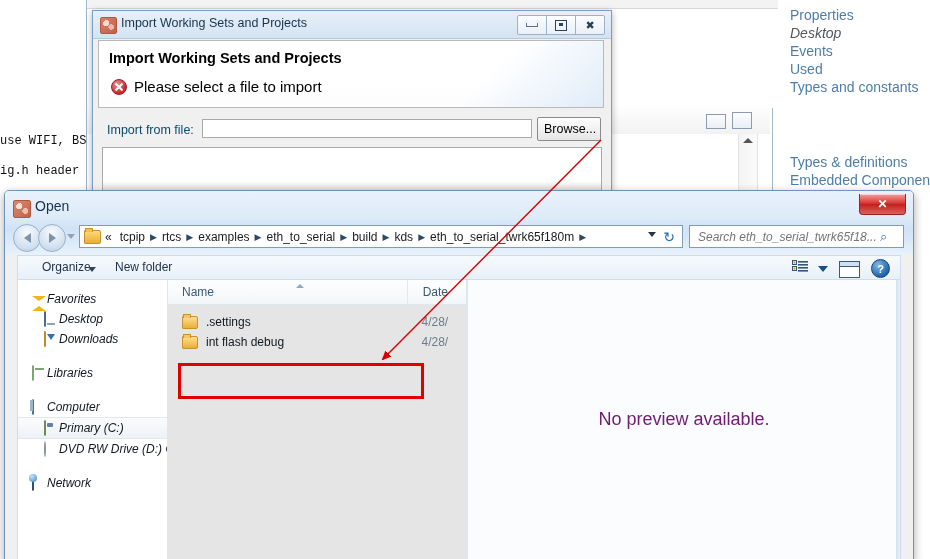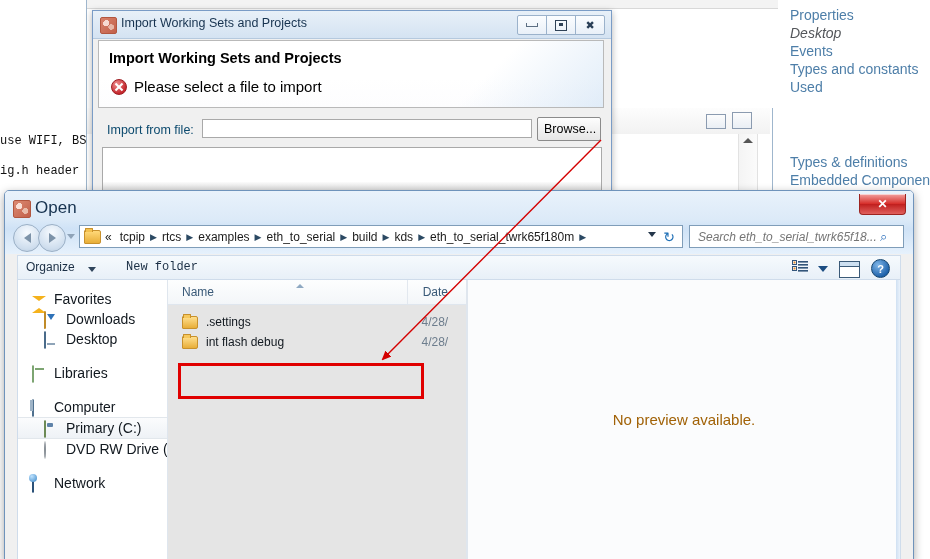--- a/index.html
+++ b/index.html
@@ -161,21 +161,21 @@
   }
   #open-title-icon{
     position:absolute;left:8px;top:9px;width:16px;height:16px;border-radius:2px;
     background:
       radial-gradient(circle at 33% 33%, #f9ded5 0 20%, transparent 21%),
       radial-gradient(circle at 70% 62%, #e9bcab 0 19%, transparent 20%),
       linear-gradient(135deg,#dc8a72,#c2604a);
     border:1px solid #b2563f;
   }
   #open-title-text{
-    position:absolute;left:30px;top:7px;font-size:17px;color:#16324f;
+    position:absolute;left:30px;top:7px;font-size:14px;color:#16324f;
   }
   #open-close-btn{
     position:absolute;right:7px;top:3px;width:45px;height:20px;border-radius:0 0 4px 4px;
     background:linear-gradient(#f3a2a0,#d7302c 48%,#c1201f 52%,#e0605d);
     border:1px solid #9d2420;border-top:none;
     display:flex;align-items:center;justify-content:center;
     color:#fff;font-size:12px;font-weight:bold;cursor:pointer;
     box-shadow:inset 0 1px 0 rgba(255,255,255,.55);
   }
 
@@ -236,26 +236,26 @@
     background:transparent;
   }
   #search-icon{margin-left:2px;color:#2a6ebb;font-size:13px;}
 
   
   #open-cmdbar{
     position:absolute;left:12px;top:64px;width:884px;height:24px;
     background:linear-gradient(#f6fafd,#e8f0f8);
     border:1px solid #cfdceb;border-bottom:none;box-sizing:border-box;
   }
-  #cmd-organize{position:absolute;left:8px;top:4px;font-size:12px;color:#1b2f45;cursor:pointer;}
+  #cmd-organize{position:absolute;left:24px;top:4px;font-size:12px;color:#1b2f45;cursor:pointer;}
   #cmd-organize-caret{
     position:absolute;left:70px;top:11px;width:0;height:0;
     border-left:4px solid transparent;border-right:4px solid transparent;border-top:5px solid #30455c;
   }
-  #cmd-newfolder{position:absolute;left:108px;top:4px;font-size:12px;color:#1b2f45;cursor:pointer;font-family:Liberation Mono, monospace;}
+  #cmd-newfolder{position:absolute;left:97px;top:4px;font-size:12px;color:#1b2f45;cursor:pointer;}
   #cmd-viewicon{position:absolute;right:92px;top:4px;width:16px;height:15px;cursor:pointer;}
   #cmd-viewcaret{
     position:absolute;right:72px;top:10px;width:0;height:0;
     border-left:5px solid transparent;border-right:5px solid transparent;border-top:6px solid #1b4d82;
   }
   #cmd-preview{
     position:absolute;right:40px;top:5px;width:19px;height:15px;
     border:1.5px solid #3b5a78;background:#fff;cursor:pointer;
   }
   #cmd-preview i{display:block;height:4px;background:#cddff0;border-bottom:1px solid #3b5a78;}
@@ -269,22 +269,22 @@
   
   #open-body{
     position:absolute;left:12px;top:88px;width:884px;height:281px;
     background:#fff;border:1px solid #cfdceb;box-sizing:border-box;display:flex;
   }
   #nav-pane{
     width:150px;height:100%;background:#fff;border-right:1px solid #dfe6ee;
     padding-top:9px;box-sizing:border-box;overflow:hidden;flex:none;
   }
   .navitem{
-    display:flex;align-items:center;height:20px;padding-left:14px;gap:7px;
-    font-size:14px;color:#11181f;cursor:pointer;white-space:nowrap;
+    display:flex;align-items:center;height:20px;padding-left:14px;
+    font-size:12px;color:#11181f;cursor:pointer;white-space:nowrap;font-style:italic;
   }
   .navitem.child{padding-left:26px;}
   .navitem.selected{
     background:linear-gradient(#fbfcfd,#eef2f6);
     border-top:1px solid #e2e7ec;border-bottom:1px solid #e2e7ec;
   }
   .navgap{height:14px;}
   .nicon{width:15px;height:14px;flex:none;position:relative;}
   .ic-star{
     width:0;height:0;margin-top:1px;
@@ -373,21 +373,21 @@
   .ic-file:after{
     content:"";position:absolute;right:-1px;top:-1px;width:0;height:0;
     border-left:5px solid transparent;border-bottom:5px solid #9aa4ae;
   }
   #list-divider{position:absolute;right:0;top:0;width:1px;height:100%;background:#dfe6ee;}
 
   #preview-pane{
     width:432px;flex:none;background:#fbfcfd;border-left:1px solid #dfe6ee;
     display:flex;align-items:center;justify-content:center;position:relative;
   }
-  #preview-text{font-size:15px;color:#a16207;}
+  #preview-text{font-size:18px;color:#701a75;}
   #preview-scroll{
     position:absolute;right:0;top:0;width:4px;height:100%;
     background:linear-gradient(90deg,#cfe0f2,#eaf2fb);
   }
 
   
   #annot-box{
     left:178px;top:363px;width:246px;height:36px;
     border:3px solid #e00000;box-sizing:border-box;pointer-events:none;
   }
@@ -404,22 +404,22 @@
     <div>use WIFI, BSP</div>
     <div>ig.h header f</div>
   </div>
 
   <div class="abs" id="bg-sep"></div>
   <div class="abs" id="bg-right-panel">
     <div style="height:6px"></div>
     <a href="#">Properties</a>
     <a href="#" class="italic">Desktop</a>
     <a href="#">Events</a>
+    <a href="#">Used</a>
     <a href="#">Types and constants</a>
-    <a href="#">Used</a>
     <div style="height:57px"></div>
     <a href="#">Types &amp; definitions</a>
     <a href="#">Embedded Components</a>
   </div>
 
   <div class="abs" id="bg-win2">
     <div class="scroll-col">
       <div class="scroll-up"></div>
     </div>
   </div>
@@ -532,26 +532,26 @@
     <span id="cmd-help">?</span>
   </div>
 
   <div id="open-body">
     <div id="nav-pane">
         <div class="navitem">
           <span class="nicon"><span class="ic-star"></span></span>
           <span>Favorites</span>
         </div>
         <div class="navitem child">
+          <span class="nicon"><span class="ic-desktop"></span></span>
+          <span>Desktop</span>
+        </div>
+        <div class="navitem child">
           <span class="nicon"><span class="ic-download"></span></span>
           <span>Downloads</span>
-        </div>
-        <div class="navitem child">
-          <span class="nicon"><span class="ic-desktop"></span></span>
-          <span>Desktop</span>
         </div>
         <div class="navgap"></div>
         <div class="navitem">
           <span class="nicon"><span class="ic-library"></span></span>
           <span>Libraries</span>
         </div>
         <div class="navgap"></div>
         <div class="navitem">
           <span class="nicon"><span class="ic-computer"></span></span>
           <span>Computer</span>

